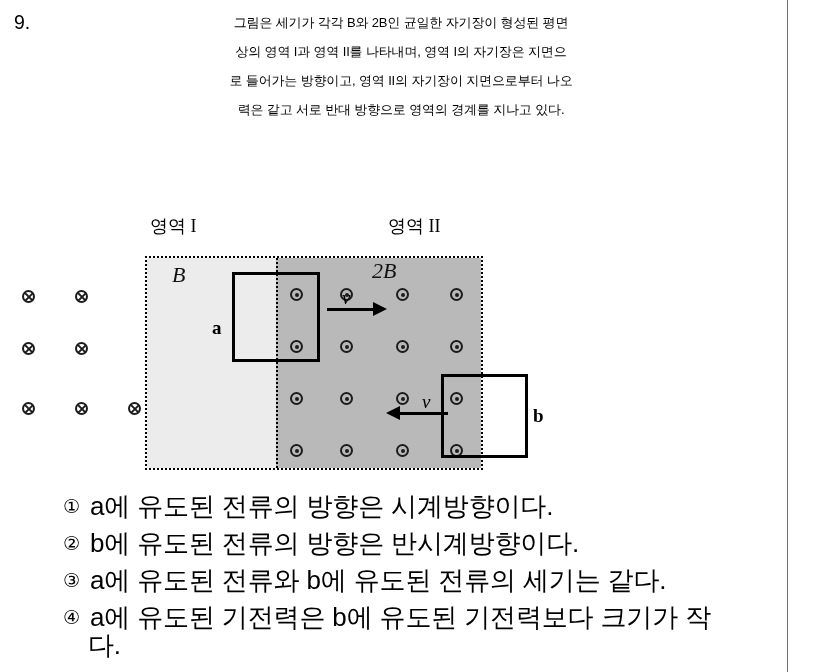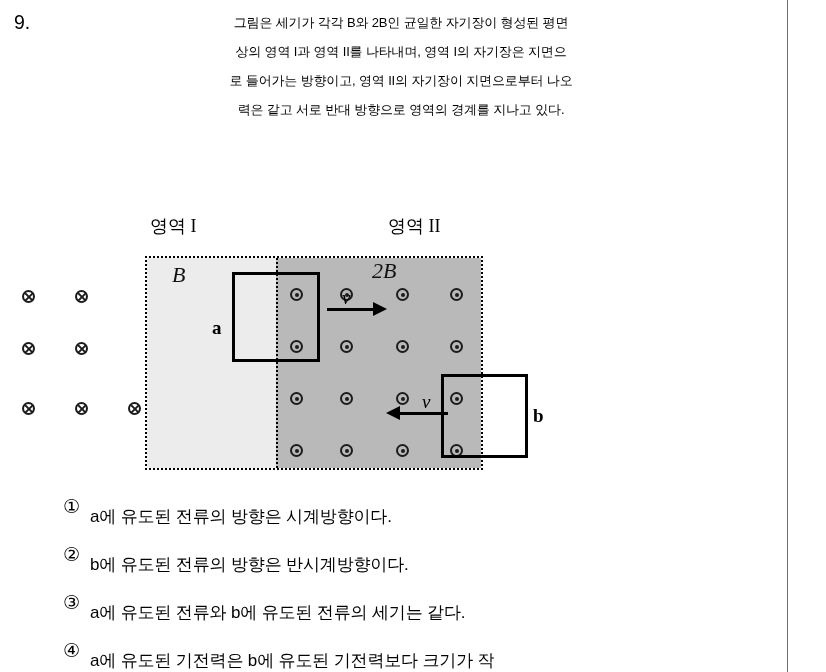--- a/index.html
+++ b/index.html
@@ -223,25 +223,24 @@
     flex: 0 0 auto;
     width: 27px;
     font-size: 19px;
     line-height: 28px;
     font-family: "DejaVu Sans", sans-serif;
   }
   .choice-text {
     flex: 1 1 auto;
   }
   .choice-line {
-    font-size: 17px;
+    font-size: 26px;
     line-height: 28px;
     letter-spacing: -0.15px;
     white-space: pre;
-    margin-top: 11px;
   }
   .choice-line.cont {
     margin-left: -2px;
   }
 </style>
 </head>
 <body>
 
 <div id="page">
 

